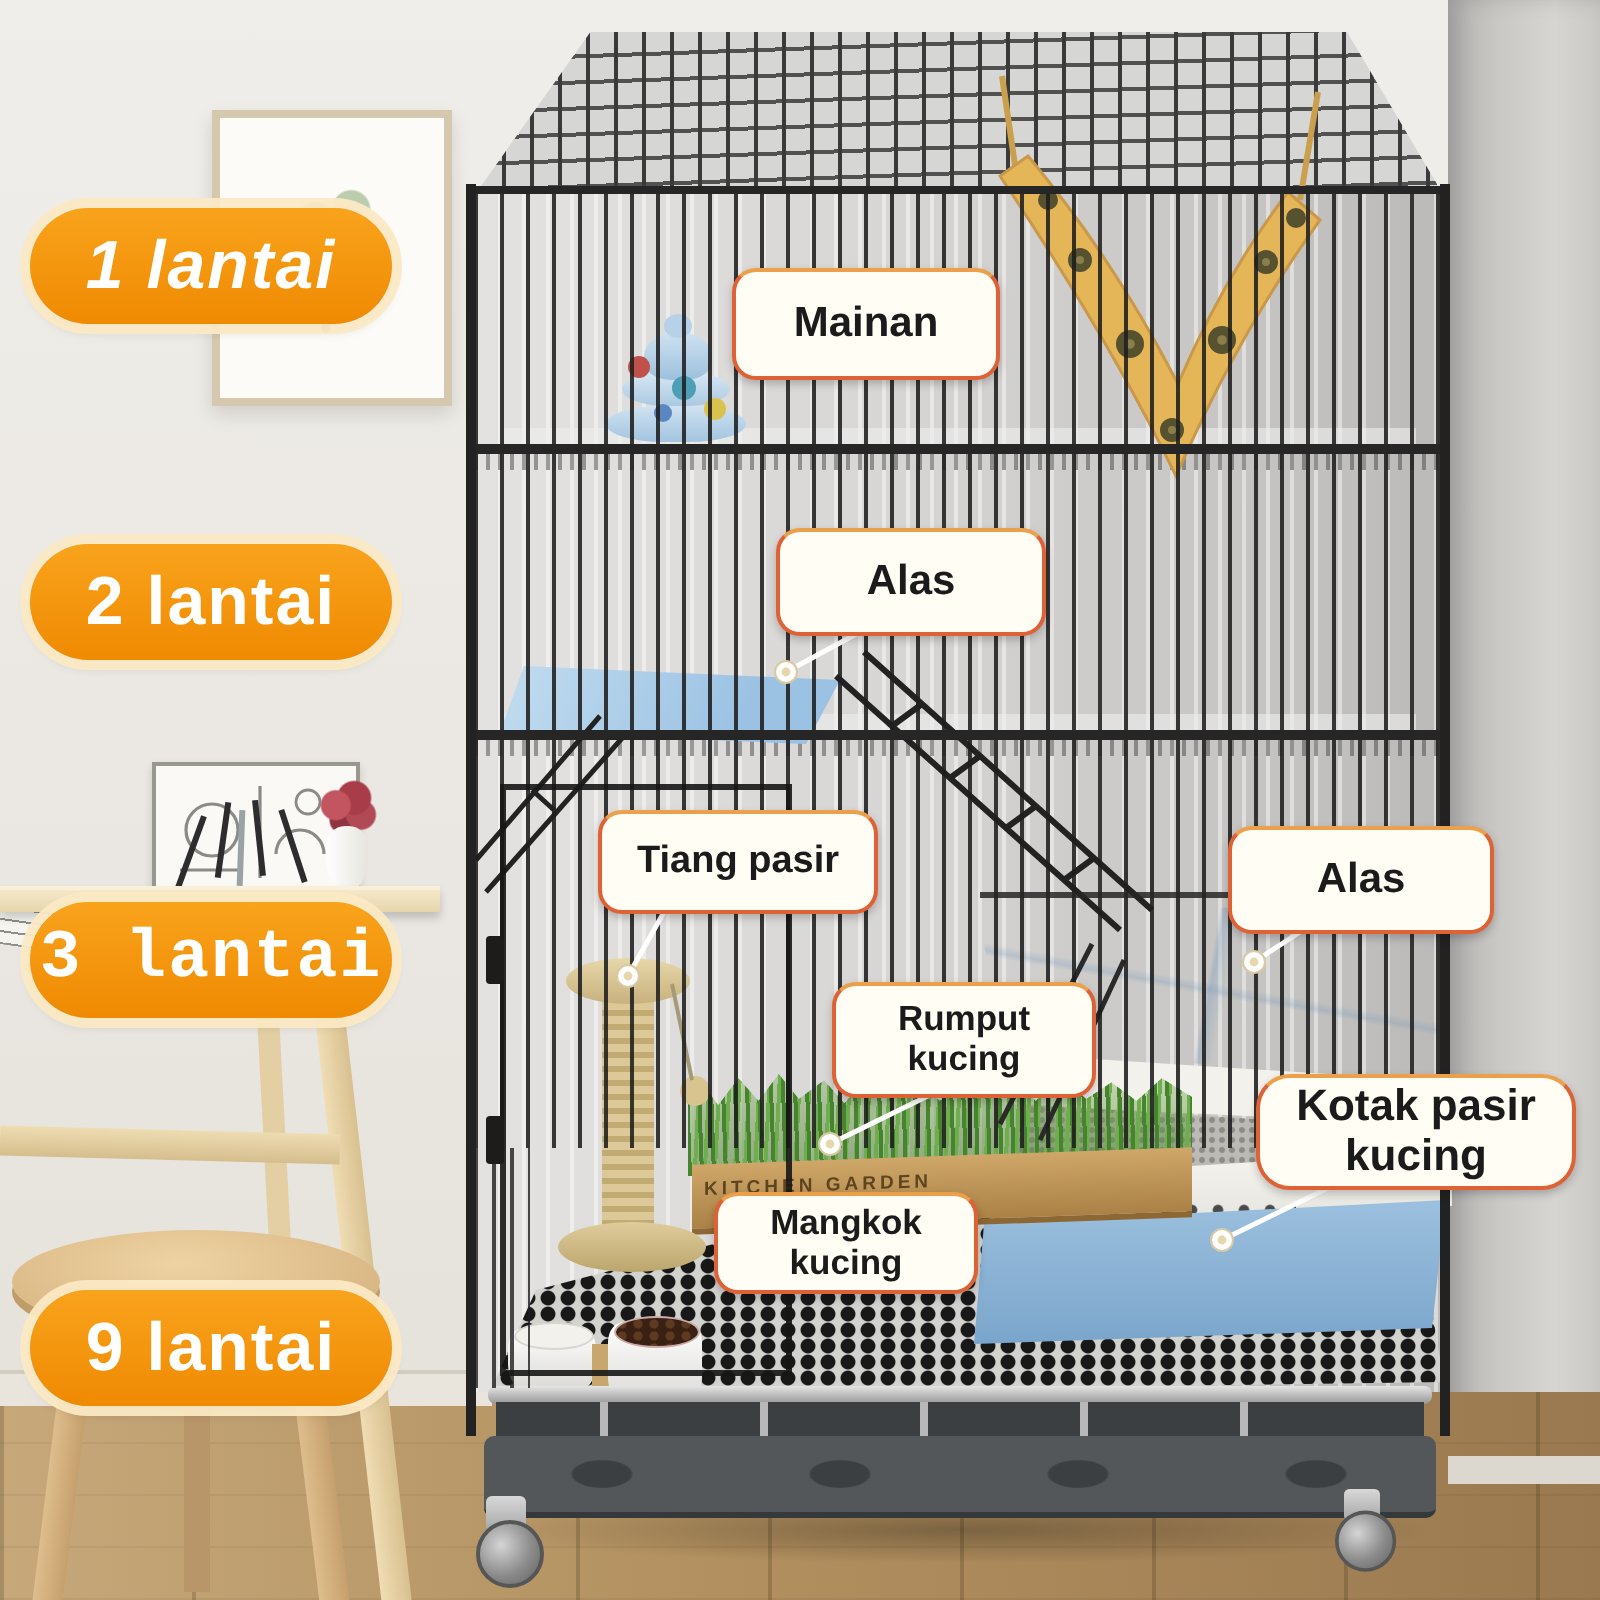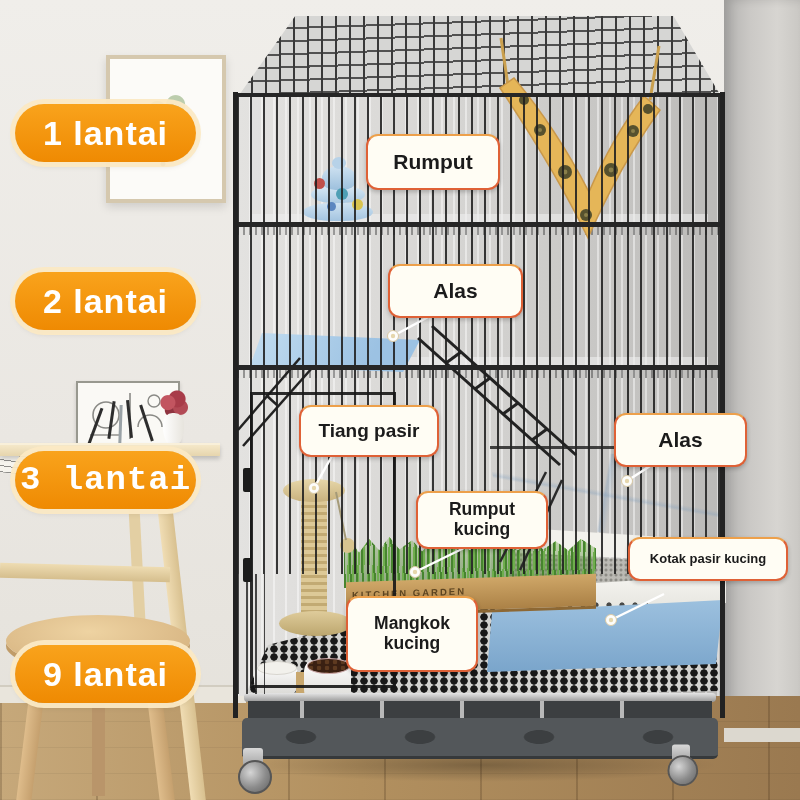--- a/index.html
+++ b/index.html
@@ -216,29 +216,29 @@
   .plabel{display:flex;align-items:center;justify-content:center;text-align:center;
     box-sizing:border-box;padding:4px 8px;line-height:1.12;
     background:#fffdf4;border:2.5px solid #df6136;border-top-color:#eda04b;border-radius:12px;
     color:#1b1b1b;font-weight:bold;box-shadow:0 2px 4px rgba(0,0,0,.22);}
   .l-mainan {left:366px;top:134px;width:134px;height:56px;font-size:21px;}
   .l-tempat {left:636px;top:111px;width:150px;height:56px;font-size:16px;}
   .l-alas2  {left:388px;top:264px;width:135px;height:54px;font-size:21px;}
   .l-tiang  {left:299px;top:405px;width:140px;height:52px;font-size:19px;}
   .l-alas3  {left:614px;top:413px;width:133px;height:54px;font-size:21px;}
   .l-rumput {left:416px;top:491px;width:132px;height:58px;font-size:17.5px;}
-  .l-kotak  {left:628px;top:537px;width:160px;height:44px;font-size:13px;}
-  .l-mangkok{left:346px;top:596px;width:132px;height:76px;font-size:17.5px;}
+  .l-kotak  {left:628px;top:537px;width:160px;height:58px;font-size:22px;border-radius:17px;}
+  .l-mangkok{left:357px;top:596px;width:132px;height:51px;font-size:17.5px;}
 
   .badge{display:flex;align-items:center;justify-content:center;
     left:15px;width:181px;height:58px;border-radius:999px;
     background:linear-gradient(180deg,#f9a31c,#ef8a02);
     box-shadow:0 0 0 5px rgba(251,233,196,.95),0 3px 7px rgba(0,0,0,.15);
     color:#fff;font-weight:bold;font-size:34px;letter-spacing:1px;}
-  .b1{top:104px;} .b2{top:272px;} .b3{top:451px;font-family:Liberation Mono, monospace;} .b4{top:645px;}
+  .b1{top:104px;font-style:italic;} .b2{top:272px;} .b3{top:451px;font-family:Liberation Mono, monospace;} .b4{top:645px;}
 </style>
 </head>
 <body>
 
 <div class="stage">
 
   <div class="a wall"></div>
   <div class="a right-panel"></div>
   <div class="a floor"></div>
   <div class="a baseboard"></div>
@@ -395,21 +395,21 @@
       <circle cx="314" cy="488" r="2.2" fill="#e6d7ac"></circle>
       <circle cx="415" cy="572" r="5.5" fill="#fdfdfb" stroke="#d9c9a4"></circle>
       <circle cx="415" cy="572" r="2.2" fill="#e6d7ac"></circle>
       <circle cx="627" cy="481" r="5.5" fill="#fdfdfb" stroke="#d9c9a4"></circle>
       <circle cx="627" cy="481" r="2.2" fill="#e6d7ac"></circle>
       <circle cx="611" cy="620" r="5.5" fill="#fdfdfb" stroke="#d9c9a4"></circle>
       <circle cx="611" cy="620" r="2.2" fill="#e6d7ac"></circle>
     </g>
   </svg>
 
-  <div class="a plabel l-mainan">Rumput</div>
+  <div class="a plabel l-mainan">Mainan</div>
   <div class="a plabel l-alas2">Alas</div>
   <div class="a plabel l-tiang">Tiang pasir</div>
   <div class="a plabel l-alas3">Alas</div>
   <div class="a plabel l-rumput">Rumput kucing</div>
   <div class="a plabel l-kotak">Kotak pasir kucing</div>
   <div class="a plabel l-mangkok">Mangkok kucing</div>
 
   <div class="a badge b1">1 lantai</div>
   <div class="a badge b2">2 lantai</div>
   <div class="a badge b3">3 lantai</div>

